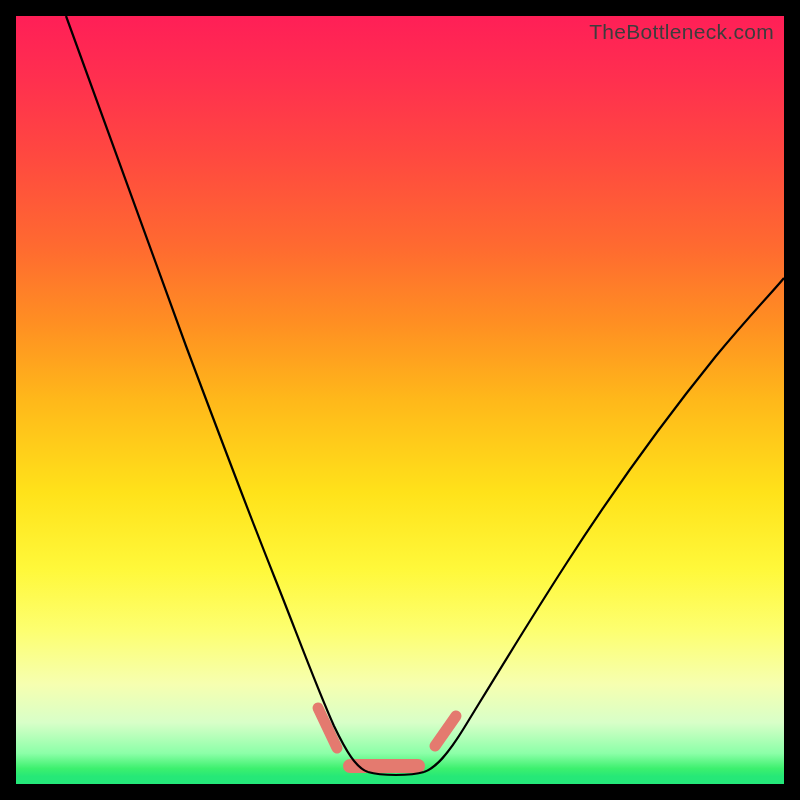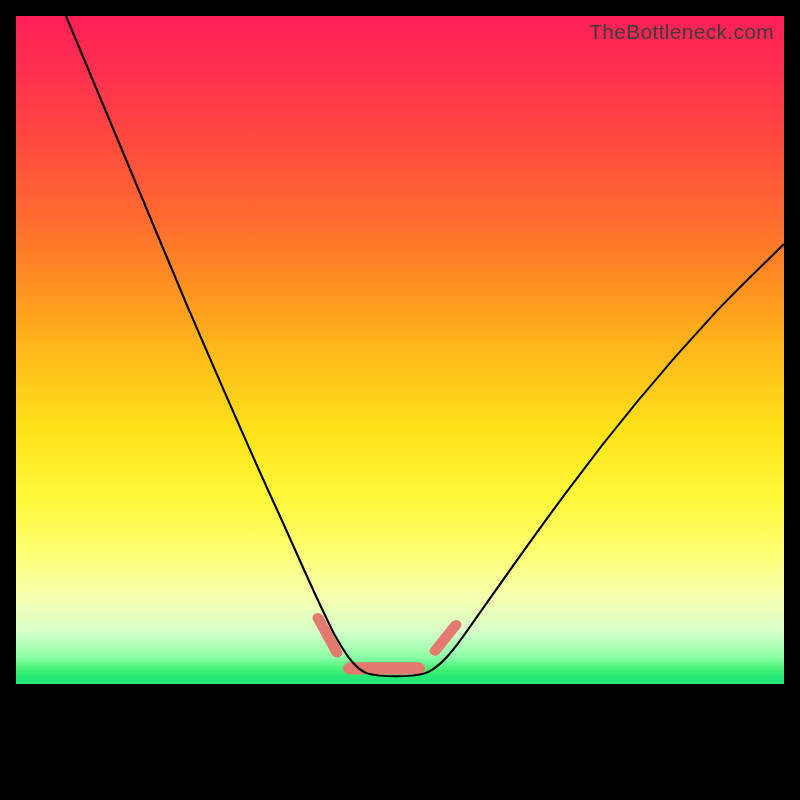--- a/index.html
+++ b/index.html
@@ -4,21 +4,21 @@
 <style>
   * { margin: 0; padding: 0; box-sizing: border-box; }
   html, body { width: 800px; height: 800px; overflow: hidden; }
   body { background: #000; position: relative; font-family: Arial, Helvetica, sans-serif; }
 
   .frame {
     position: absolute;
     left: 16px;
     top: 16px;
     width: 768px;
-    height: 668px;
+    height: 768px;
     background: #000;
   }
 
   .gradient {
     position: absolute;
     inset: 0;
     
     background: linear-gradient(to bottom,
       #ff1f57 0%,
       #ff2f4f 8%,

